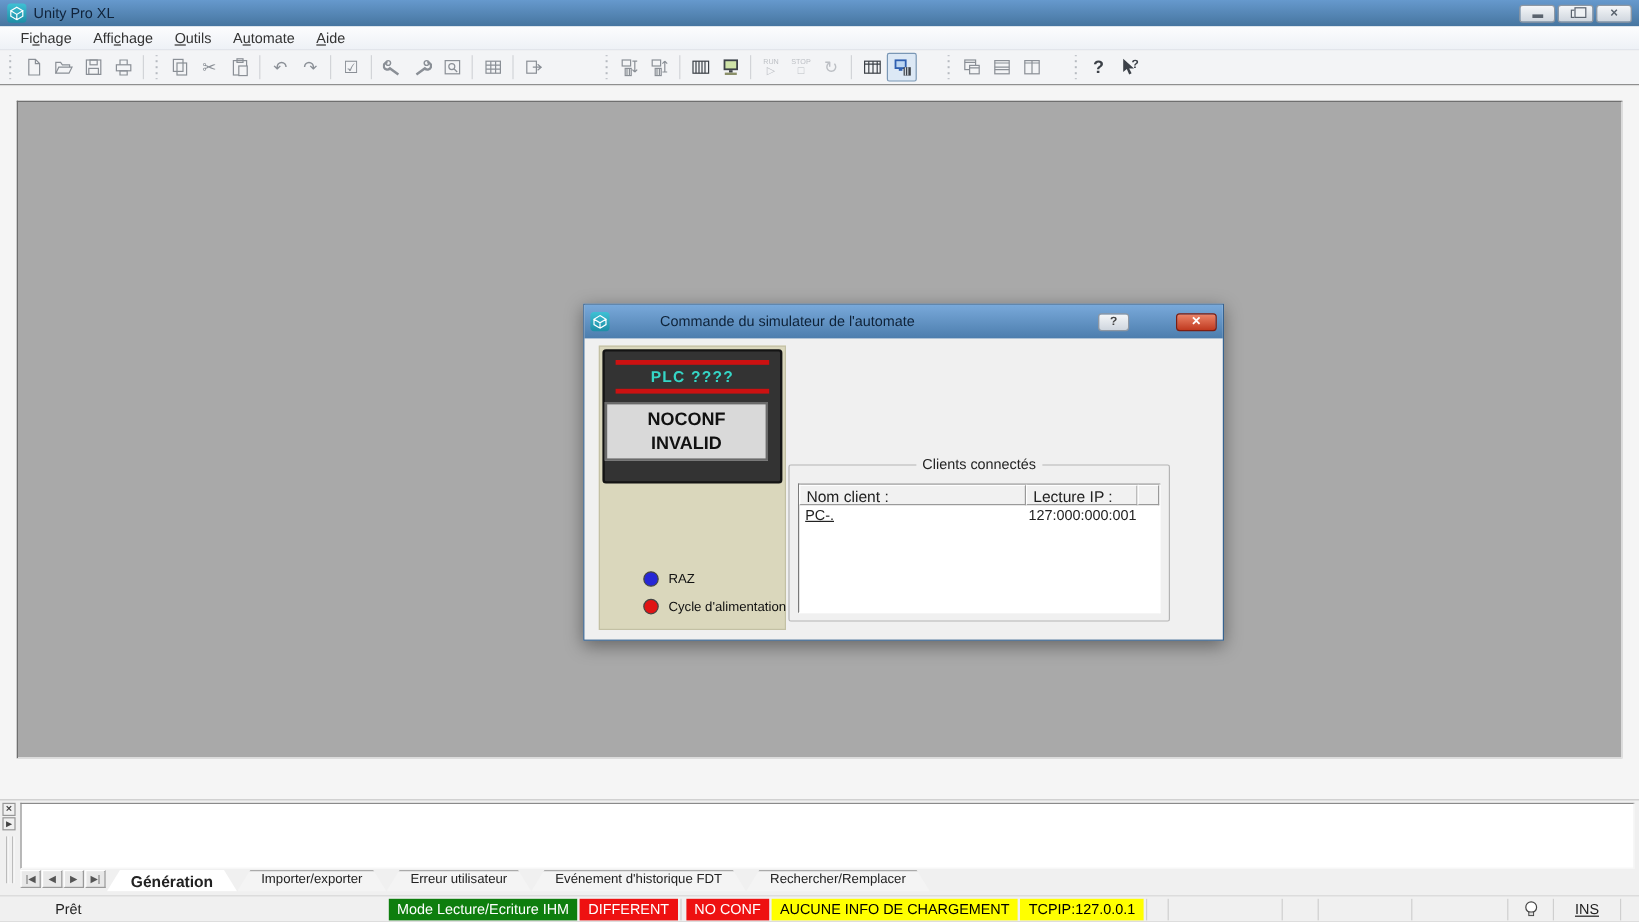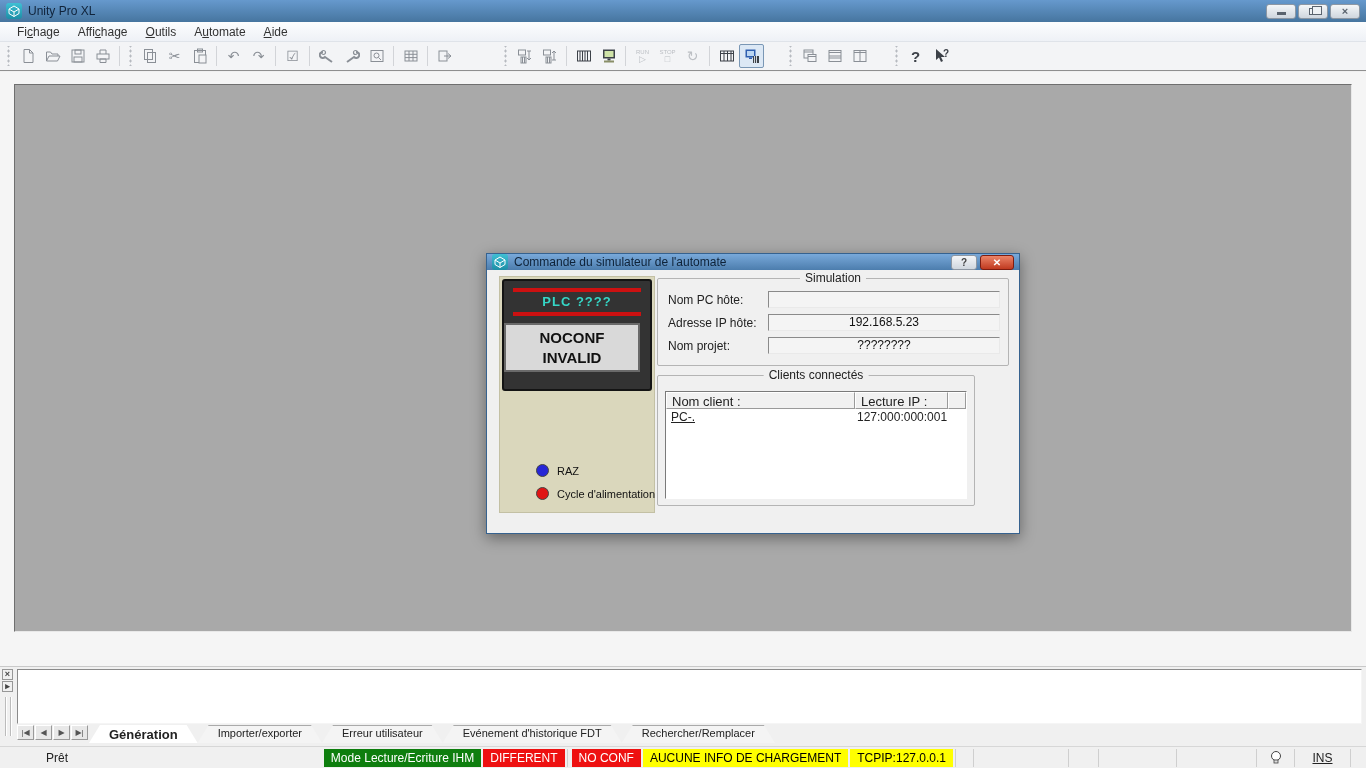--- a/index.html
+++ b/index.html
@@ -37,21 +37,21 @@
   .runstop .t { font-size:6px; letter-spacing:0; }
   .runstop .g { font-size:9px; }
   .tgap { width:42px; flex:0 0 auto; }
 
   
   .workspace { position:absolute; left:0; right:0; top:72px; height:594px; background:#f5f5f5; }
   .mdi { position:absolute; left:14px; top:12px; width:1338px; height:548px; background:#a9a9a9; border:1px solid #6f6f6f; border-bottom-color:#e8e8e8; border-right-color:#e8e8e8; }
 
   
   .dialog { position:absolute; left:486px; top:253px; width:534px; height:281px; background:#f0f0f0; border:1px solid #36628f; box-shadow:0 4px 14px rgba(0,0,0,.4); }
-  .dlg-titlebar { height:16px; background:linear-gradient(#79a9da,#4c7dad); display:flex; align-items:center; padding:0 5px; }
+  .dlg-titlebar { height:28px; background:linear-gradient(#79a9da,#4c7dad); display:flex; align-items:center; padding:0 5px;gap:36px; }
   .dlg-title { flex:1; font-size:12px; color:#0e2238; margin-left:6px; }
   .dlg-btn { height:15px; border-radius:3px; display:flex; align-items:center; justify-content:center; font-size:10px; font-weight:bold; margin-left:3px; }
   .dlg-help { width:26px; border:1px solid #8d97a3; background:linear-gradient(#f4f6f8,#cfd6de); color:#444; }
   .dlg-close { width:34px; border:1px solid #7e1d10; background:linear-gradient(#ec8468,#c03a20); color:#fff; }
   .dlg-body { position:relative; height:253px; }
 
   
   .sim-panel { position:absolute; left:12px; top:6px; width:156px; height:237px; background:#dad7bc; border:1px solid #c3c0a4; }
   .plc-display { position:absolute; left:2px; top:2px; width:150px; height:112px; background:#333; border:2px solid #141414; border-radius:3px; }
   .plc-bar { height:4px; margin:7px 9px 0 9px; }
@@ -352,35 +352,20 @@
       <div class="sim-btn-row" style="bottom:35px">
         <span class="led" style="background: rgb(38, 38, 214);"></span>
         <span class="lbl">RAZ</span>
       </div>
       <div class="sim-btn-row" style="bottom:12px">
         <span class="led" style="background: rgb(224, 20, 20);"></span>
         <span class="lbl">Cycle d'alimentation</span>
       </div>
     </div>
 
-    <div class="groupbox gb-sim">
-      <span class="gb-legend">Simulation</span>
-      <div class="fld-row" style="top:12px">
-        <span class="flabel">Nom PC hôte:</span>
-        <span class="fval"></span>
-      </div>
-      <div class="fld-row" style="top:35px">
-        <span class="flabel">Adresse IP hôte:</span>
-        <span class="fval">192.168.5.23</span>
-      </div>
-      <div class="fld-row" style="top:58px">
-        <span class="flabel">Nom projet:</span>
-        <span class="fval">????????</span>
-      </div>
-    </div>
 
     <div class="groupbox gb-clients">
       <span class="gb-legend">Clients connectés</span>
       <div class="ctable">
         <div class="chead">
           <div class="chcell chc1">Nom client :</div>
           <div class="chcell chc2">Lecture IP :</div>
           <div class="chcell chc3"></div>
         </div>
         <div class="crow">

